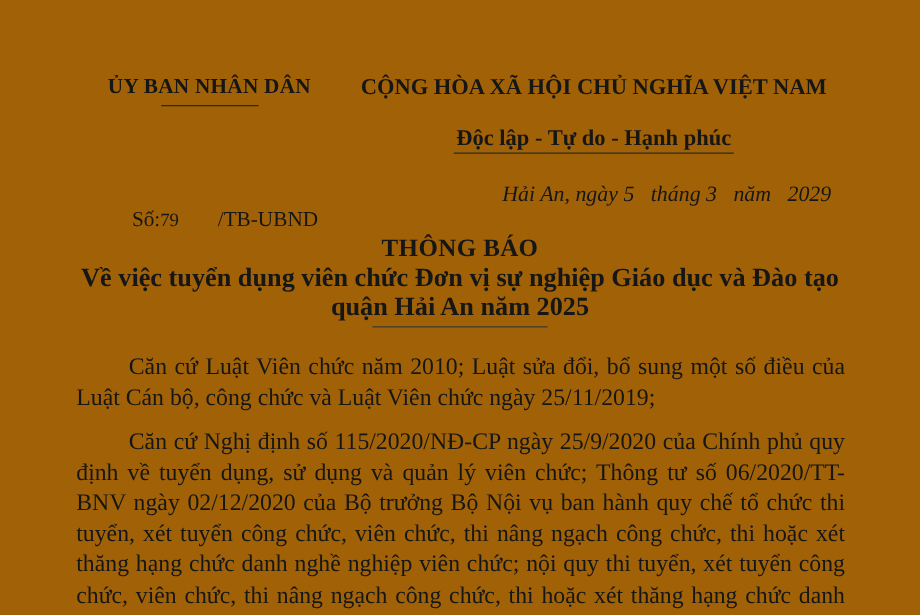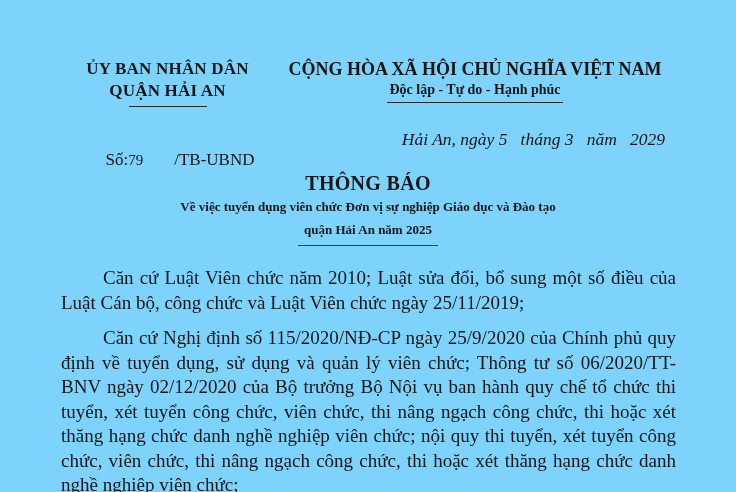--- a/index.html
+++ b/index.html
@@ -4,21 +4,21 @@
 <style>
   html, body {
     margin: 0;
     padding: 0;
     background: #ffffff;
   }
   .page {
     position: relative;
     width: 736px;
     height: 492px;
-    background: #7dd3fc;
+    background: #a16207;
     overflow: hidden;
     font-family: "Liberation Serif", "DejaVu Serif", serif;
     color: #161616;
   }
   
   .hdr-row {
     display: flex;
     padding-top: 58px;
   }
   .hdr-left {
@@ -44,24 +44,25 @@
     text-align: center;
   }
   .hdr-right .nation {
     font-weight: bold;
     font-size: 18px;
     line-height: 22px;
   }
   .hdr-right .motto {
     display: inline-block;
     font-weight: bold;
-    font-size: 14px;
+    font-size: 18px;
     line-height: 20px;
     padding: 0 2px 2px 2px;
     border-bottom: 1.6px solid #2a2a2a;
+    margin-top: 20px;
   }
   
   .meta-row {
     display: flex;
     justify-content: space-between;
     align-items: baseline;
     padding: 0 71px 0 80px;
     margin-top: 22px;
     height: 22px;
   }
@@ -87,21 +88,21 @@
     text-align: center;
   }
   .doc-title {
     font-weight: bold;
     font-size: 20px;
     line-height: 24px;
     letter-spacing: 0.3px;
   }
   .doc-subtitle {
     font-weight: bold;
-    font-size: 13px;
+    font-size: 21px;
     line-height: 23px;
   }
   .title-rule {
     width: 140px;
     border-top: 1.6px solid #3a3a3a;
     margin: 4px auto 0 auto;
   }
   
   .body-text {
     margin: 20px 60px 0 61px;
@@ -115,21 +116,20 @@
   }
 </style>
 </head>
 <body>
 
 <div class="page">
 
   <div class="hdr-row">
     <div class="hdr-left">
       <div class="org1">ỦY BAN NHÂN DÂN</div>
-      <div class="org2">QUẬN HẢI AN</div>
       <div class="rule"></div>
     </div>
     <div class="hdr-right">
       <div class="nation">CỘNG HÒA XÃ HỘI CHỦ NGHĨA VIỆT NAM</div>
       <div>
         <span class="motto">Độc lập - Tự do - Hạnh phúc</span>
       </div>
     </div>
   </div>
 

